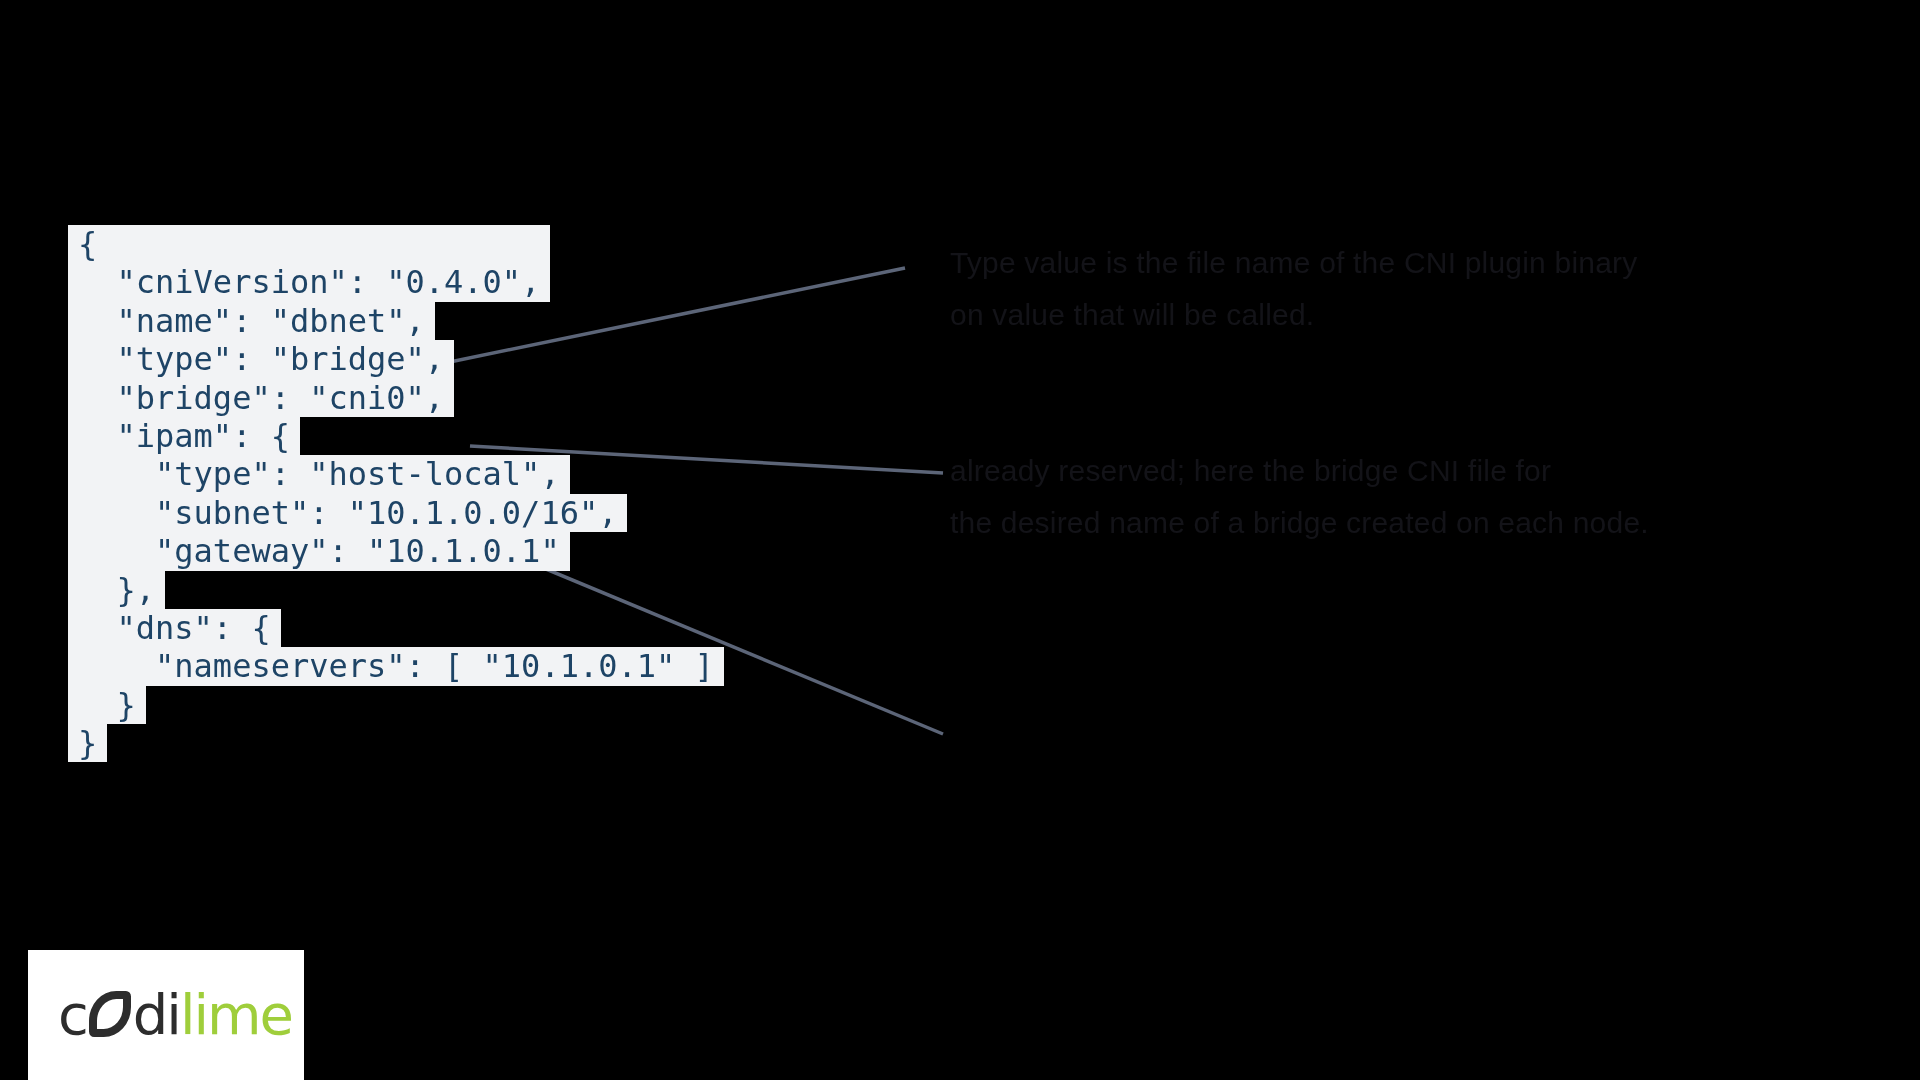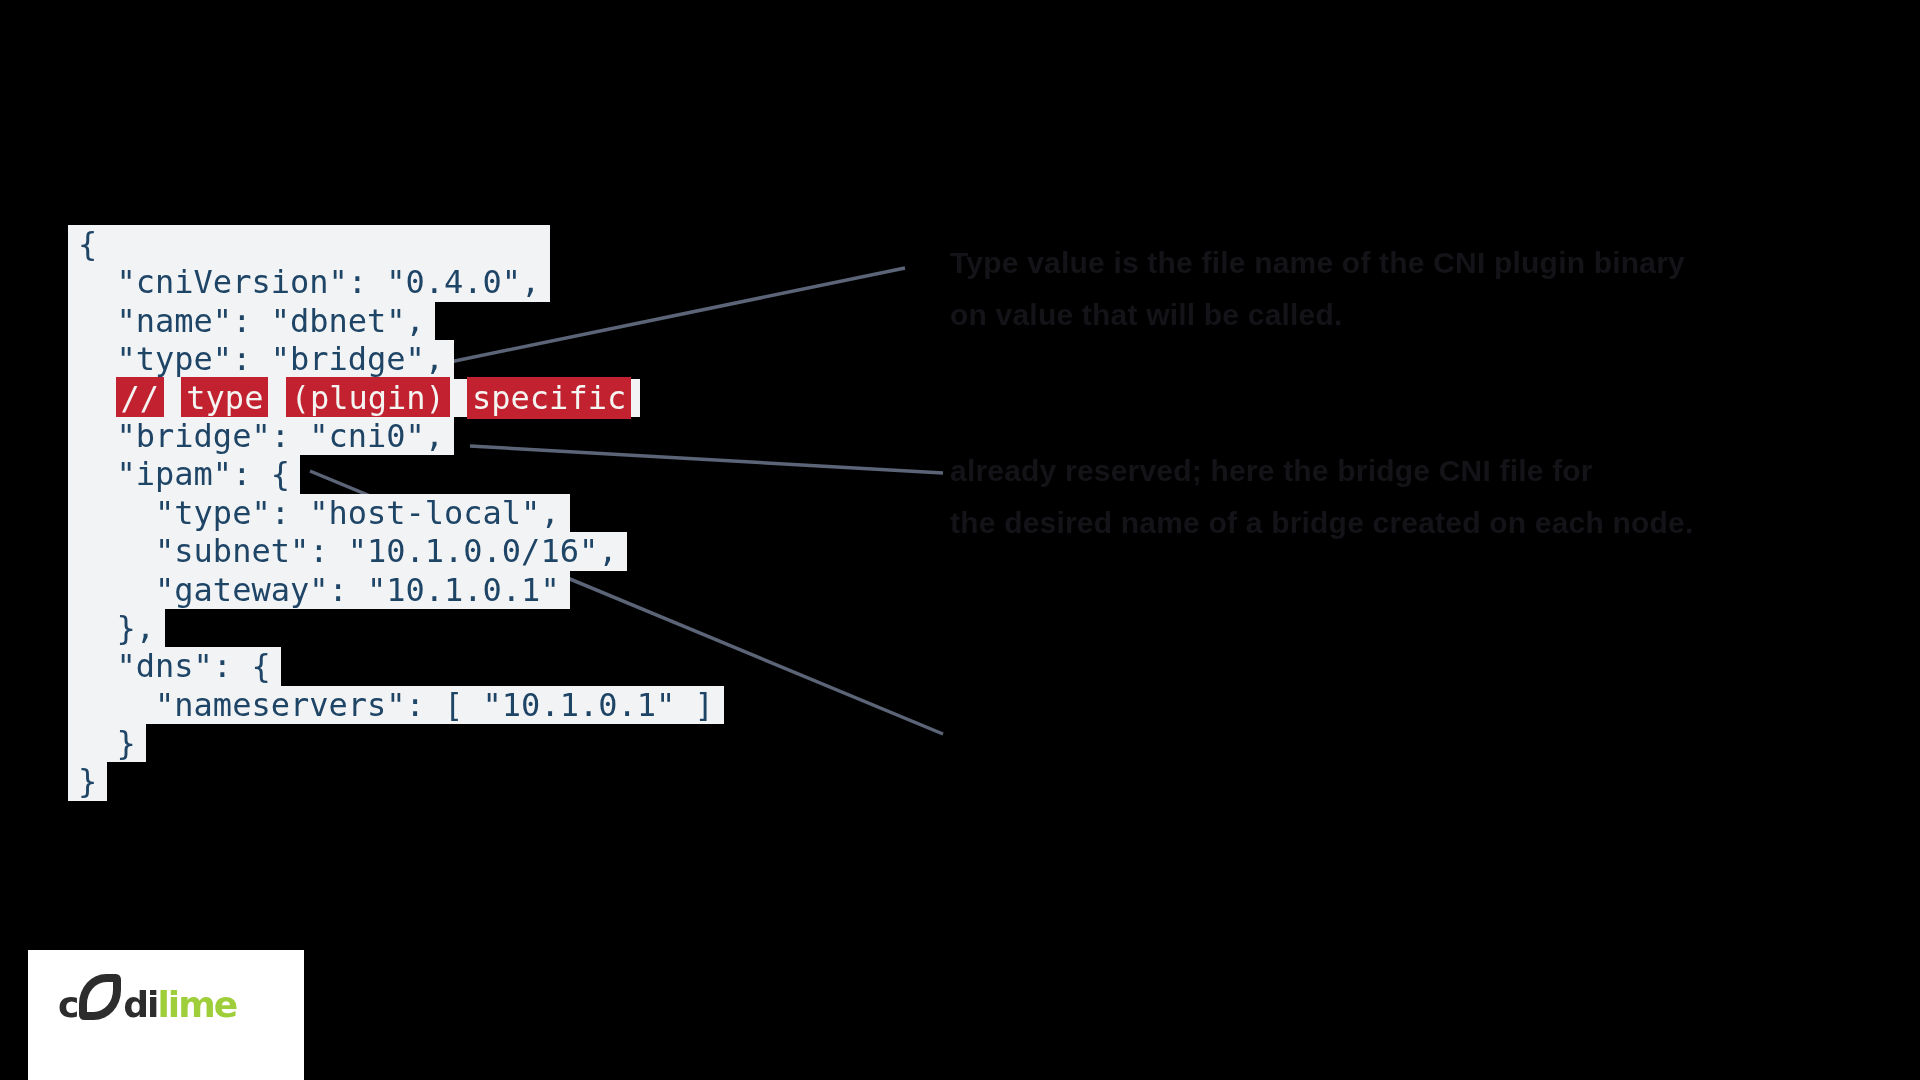--- a/index.html
+++ b/index.html
@@ -49,45 +49,45 @@
     color: #f4f4f2;
     padding: 2px 5px;
     margin: 0 -1px;
   }
   
   .annotation {
     position: absolute;
     left: 950px;
     width: 940px;
     font-family: "Liberation Sans", sans-serif;
-    font-weight: 700;
+    font-weight: 400;
     font-size: 30px;
     line-height: 52px;
     color: var(--annotation-color, #131318);
     letter-spacing: 0.2px;
   }
   #annotation-type { top: 237px; }
   #annotation-fields { top: 445px; }
   #annotation-ipam { top: 706px; }
   
   #logo-box {
     position: absolute;
     left: 28px;
     top: 950px;
     width: 276px;
     height: 130px;
     background: #ffffff;
   }
   #logo-wordmark {
     position: absolute;
     left: 30px;
-    top: 24px;
+    top: 32px;
     font-family: "DejaVu Sans", "Liberation Sans", sans-serif;
-    font-weight: 700;
-    font-size: 36px;
+    font-weight: 400;
+    font-size: 56px;
     letter-spacing: -2px;
     color: var(--logo-dark, #2d2d2d);
     white-space: nowrap;
   }
   .logo-green { color: var(--logo-green, #9fce3b); }
   .logo-o {
     display: inline-block;
     width: 26px;
     height: 30px;
     border: 8px solid var(--logo-dark, #2d2d2d);
@@ -105,21 +105,20 @@
     <line x1="445" y1="363" x2="905" y2="268" stroke="#5c6578" stroke-width="3.5"></line>
     <line x1="470" y1="446" x2="943" y2="473" stroke="#5c6578" stroke-width="3.5"></line>
     <line x1="310" y1="471" x2="943" y2="734" stroke="#5c6578" stroke-width="3.5"></line>
   </svg>
 
   <div id="code-block">
       <div class="code-line"><span class="line-fill">{                       </span></div>
       <div class="code-line"><span class="line-fill">  "cniVersion": "0.4.0",</span></div>
       <div class="code-line"><span class="line-fill">  "name": "dbnet",</span></div>
       <div class="code-line"><span class="line-fill">  "type": "bridge",</span></div>
-      <div class="code-line"><span class="line-fill">  <span class="red-token">//</span> <span class="red-token">type</span> <span class="red-token">(plugin)</span> <span class="red-token">specific</span></span></div>
       <div class="code-line"><span class="line-fill">  "bridge": "cni0",</span></div>
       <div class="code-line"><span class="line-fill">  "ipam": {</span></div>
       <div class="code-line"><span class="line-fill">    "type": "host-local",</span></div>
       <div class="code-line"><span class="line-fill">    "subnet": "10.1.0.0/16",</span></div>
       <div class="code-line"><span class="line-fill">    "gateway": "10.1.0.1"</span></div>
       <div class="code-line"><span class="line-fill">  },</span></div>
       <div class="code-line"><span class="line-fill">  "dns": {</span></div>
       <div class="code-line"><span class="line-fill">    "nameservers": [ "10.1.0.1" ]</span></div>
       <div class="code-line"><span class="line-fill">  }</span></div>
       <div class="code-line"><span class="line-fill">}</span></div>

